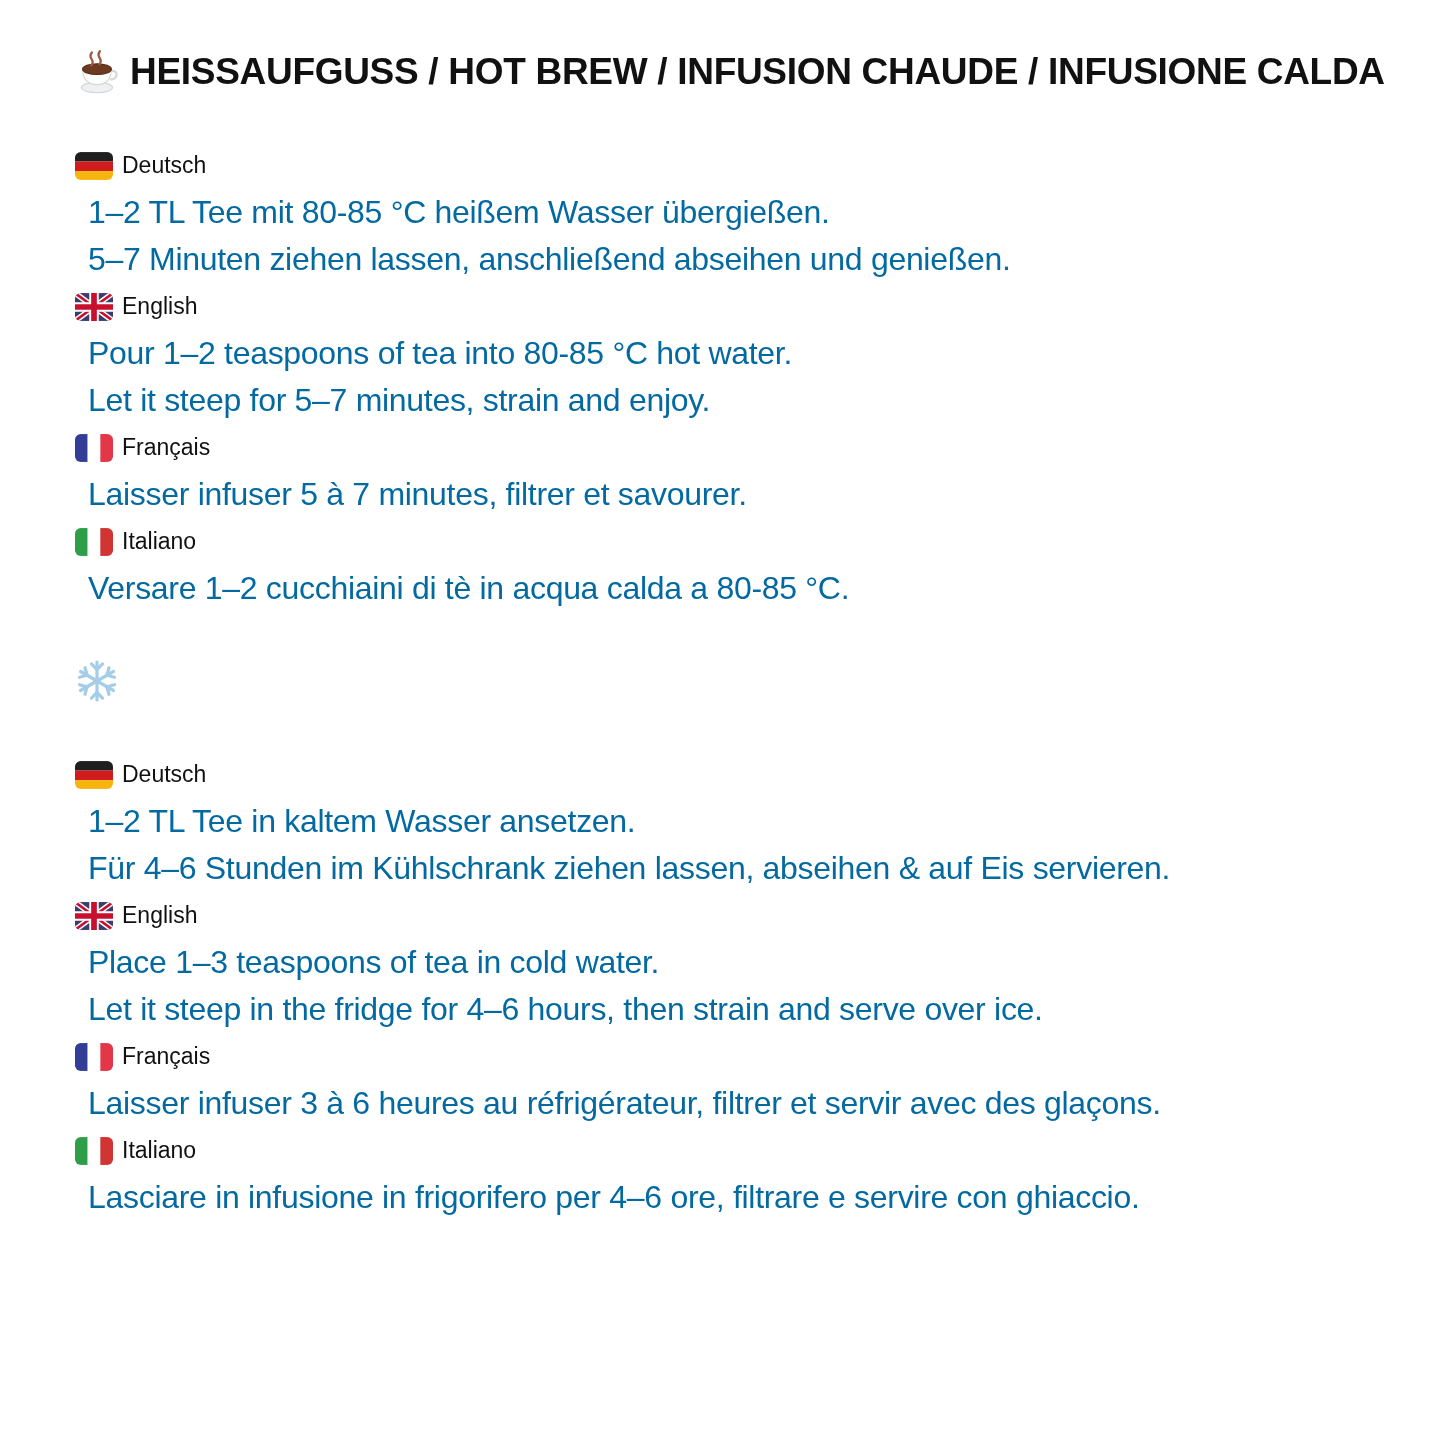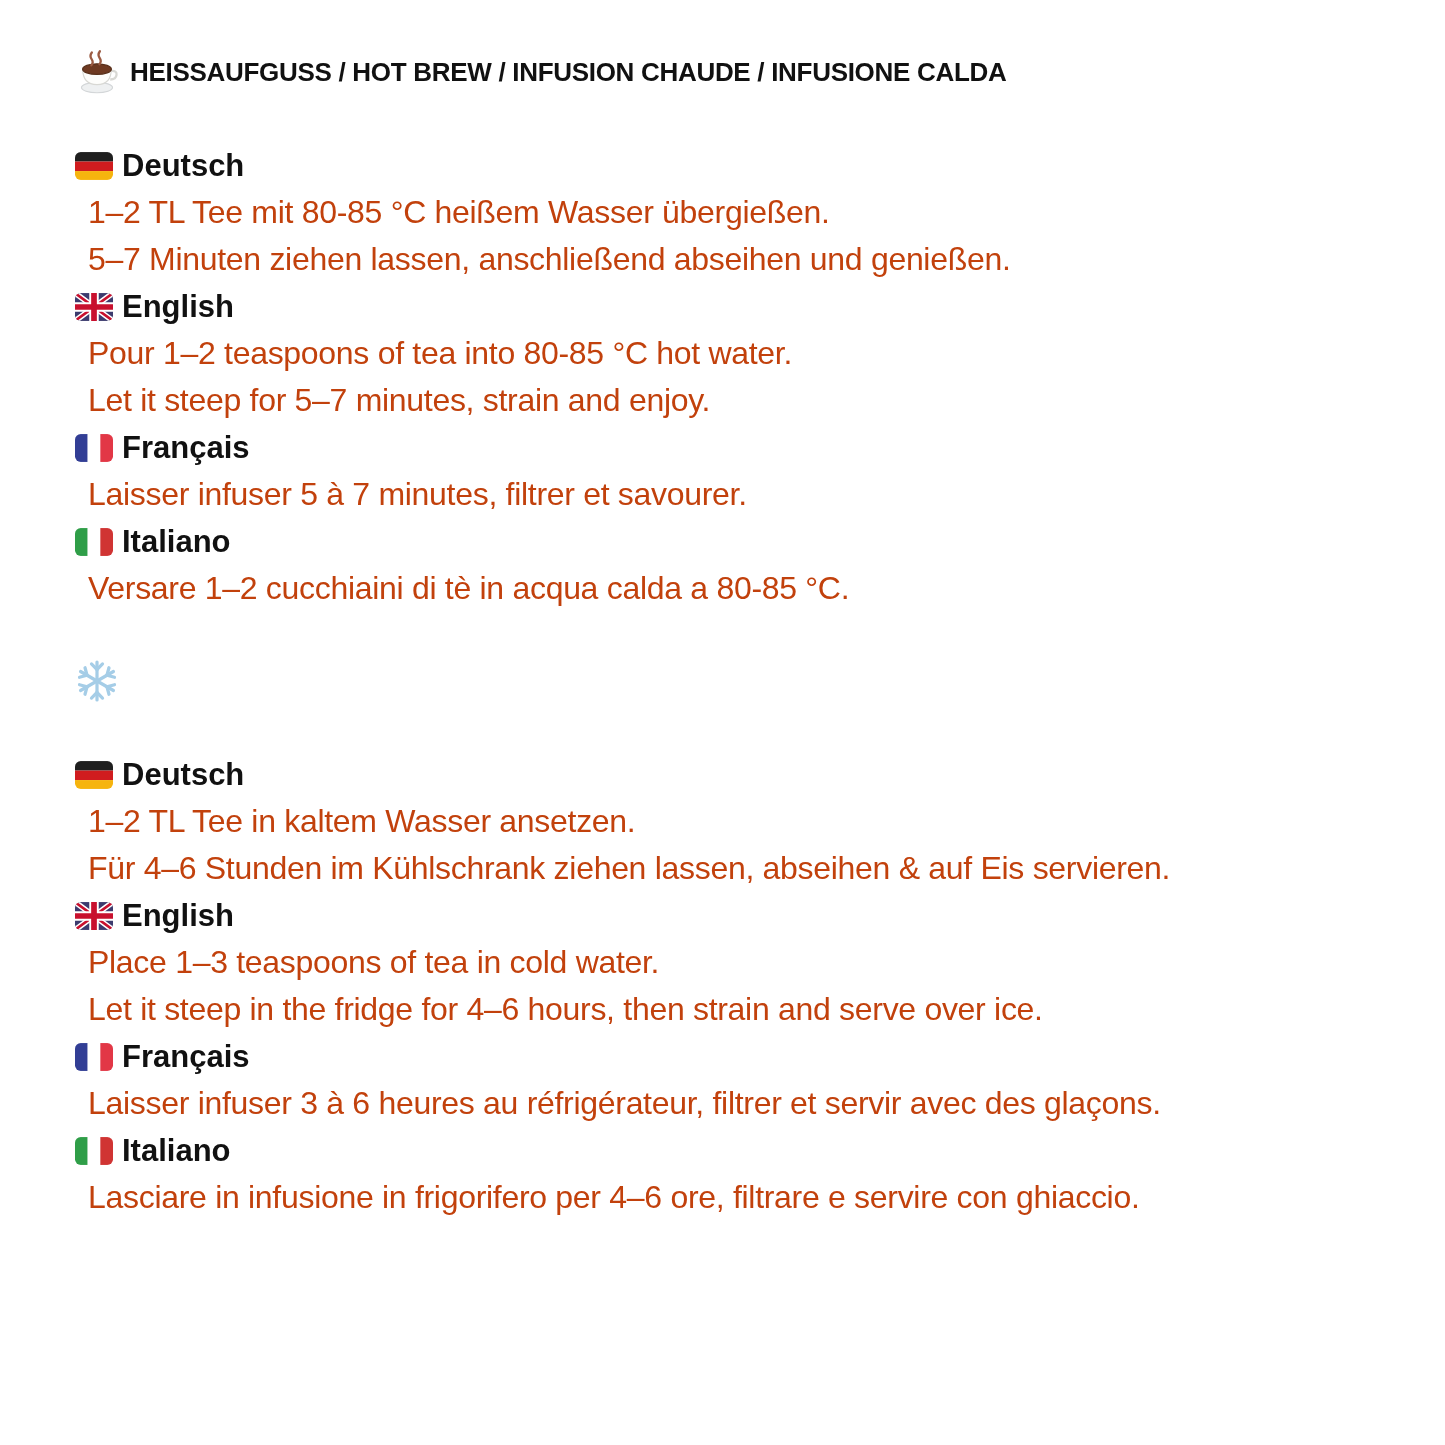--- a/index.html
+++ b/index.html
@@ -17,47 +17,47 @@
     width: 1445px;
   }
   .section { margin-bottom: 46px; }
   .section-title {
     display: flex;
     align-items: center;
     gap: 10px;
     height: 46px;
     margin-bottom: 47px;
     margin-left: -14px;
-    font-size: 26px;
+    font-size: 37px;
     font-weight: 700;
     letter-spacing: -0.3px;
     color: #111111;
     white-space: nowrap;
   }
   .title-icon { width: 46px; height: 46px; flex: 0 0 auto; }
   .entry-label {
     display: flex;
     align-items: center;
     gap: 9px;
     height: 47px;
     margin-left: -13px;
-    font-size: 31px;
-    font-weight: 700;
+    font-size: 23px;
+    font-weight: 400;
     color: #111111;
     white-space: nowrap;
   }
   .flag { width: 38px; height: 28px; flex: 0 0 auto; display: block; }
   .line {
     height: 47px;
     display: flex;
     align-items: center;
     font-size: 32px;
     font-weight: 400;
     letter-spacing: -0.3px;
-    color: #c2410c;
+    color: #0369a1;
     white-space: nowrap;
   }
 </style>
 </head>
 <body>
 
 <svg width="0" height="0" style="position:absolute">
   <defs>
     <clipPath id="flagClip">
         <rect width="60" height="44" rx="9"></rect>

